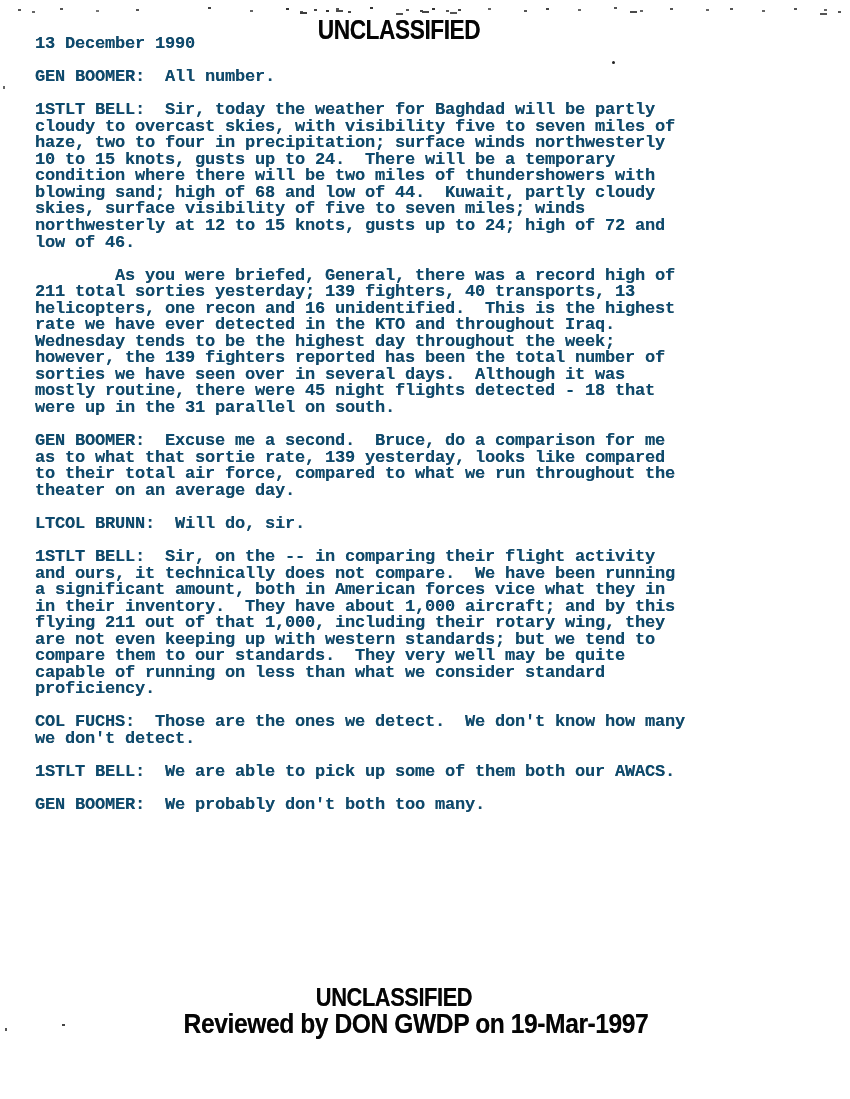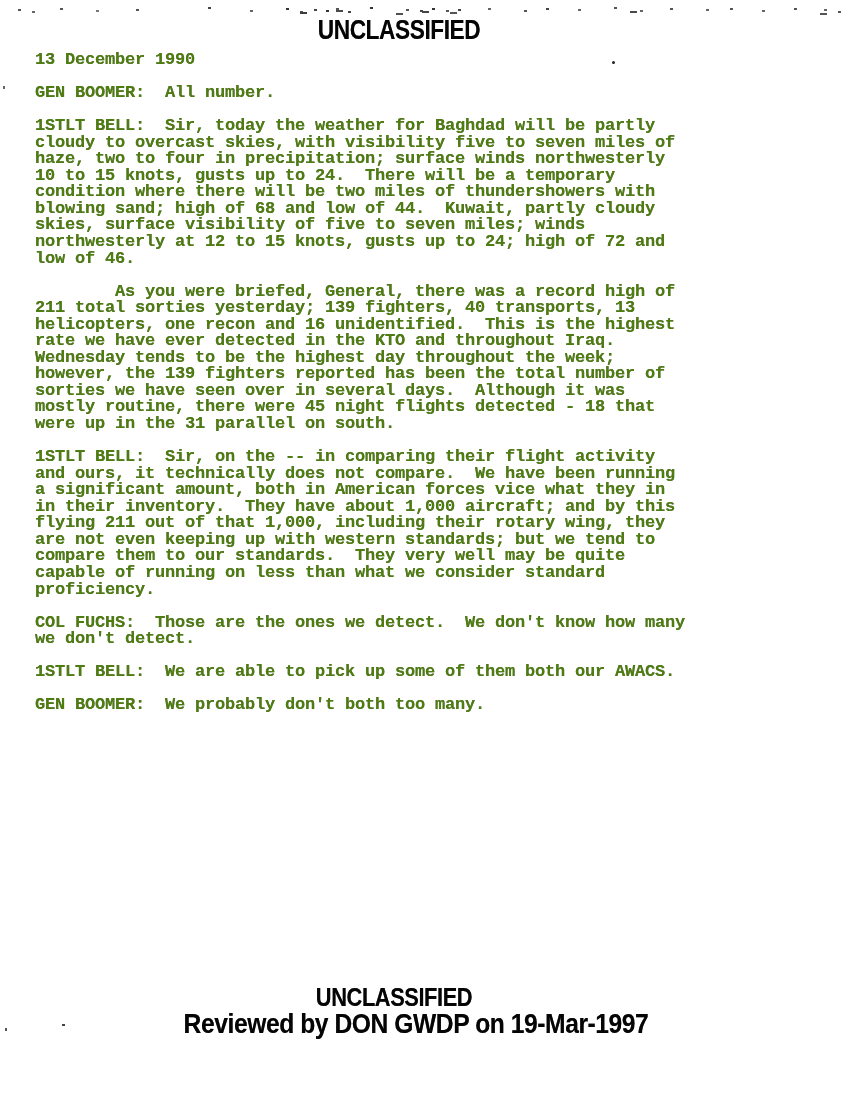--- a/index.html
+++ b/index.html
@@ -70,22 +70,21 @@
     letter-spacing: -0.5px;
     transform: translateX(-9px) scaleX(0.88);
   }
 
   
   #transcript {
     position: absolute;
     left: 35px;
     top: 0;
     padding-top: 36px;
-    color: #4d7c0f;
-    margin-top: 16px;
+    color: #0c4a6e;
   }
   #transcript pre {
     margin: 0 0 16.55px 0;
     font-family: "Liberation Mono", monospace;
     font-weight: 700;
     font-size: 17px;
     line-height: 16.55px;
     letter-spacing: -0.2px;
     white-space: pre;
     text-shadow: 0 0 0.5px rgba(10,10,10,0.5);
@@ -121,20 +120,25 @@
 low of 46.</pre>
     <pre>        As you were briefed, General, there was a record high of
 211 total sorties yesterday; 139 fighters, 40 transports, 13
 helicopters, one recon and 16 unidentified.  This is the highest
 rate we have ever detected in the KTO and throughout Iraq.
 Wednesday tends to be the highest day throughout the week;
 however, the 139 fighters reported has been the total number of
 sorties we have seen over in several days.  Although it was
 mostly routine, there were 45 night flights detected - 18 that
 were up in the 31 parallel on south.</pre>
+    <pre>GEN BOOMER:  Excuse me a second.  Bruce, do a comparison for me
+as to what that sortie rate, 139 yesterday, looks like compared
+to their total air force, compared to what we run throughout the
+theater on an average day.</pre>
+    <pre>LTCOL BRUNN:  Will do, sir.</pre>
     <pre>1STLT BELL:  Sir, on the -- in comparing their flight activity
 and ours, it technically does not compare.  We have been running
 a significant amount, both in American forces vice what they in
 in their inventory.  They have about 1,000 aircraft; and by this
 flying 211 out of that 1,000, including their rotary wing, they
 are not even keeping up with western standards; but we tend to
 compare them to our standards.  They very well may be quite
 capable of running on less than what we consider standard
 proficiency.</pre>
     <pre>COL FUCHS:  Those are the ones we detect.  We don't know how many

